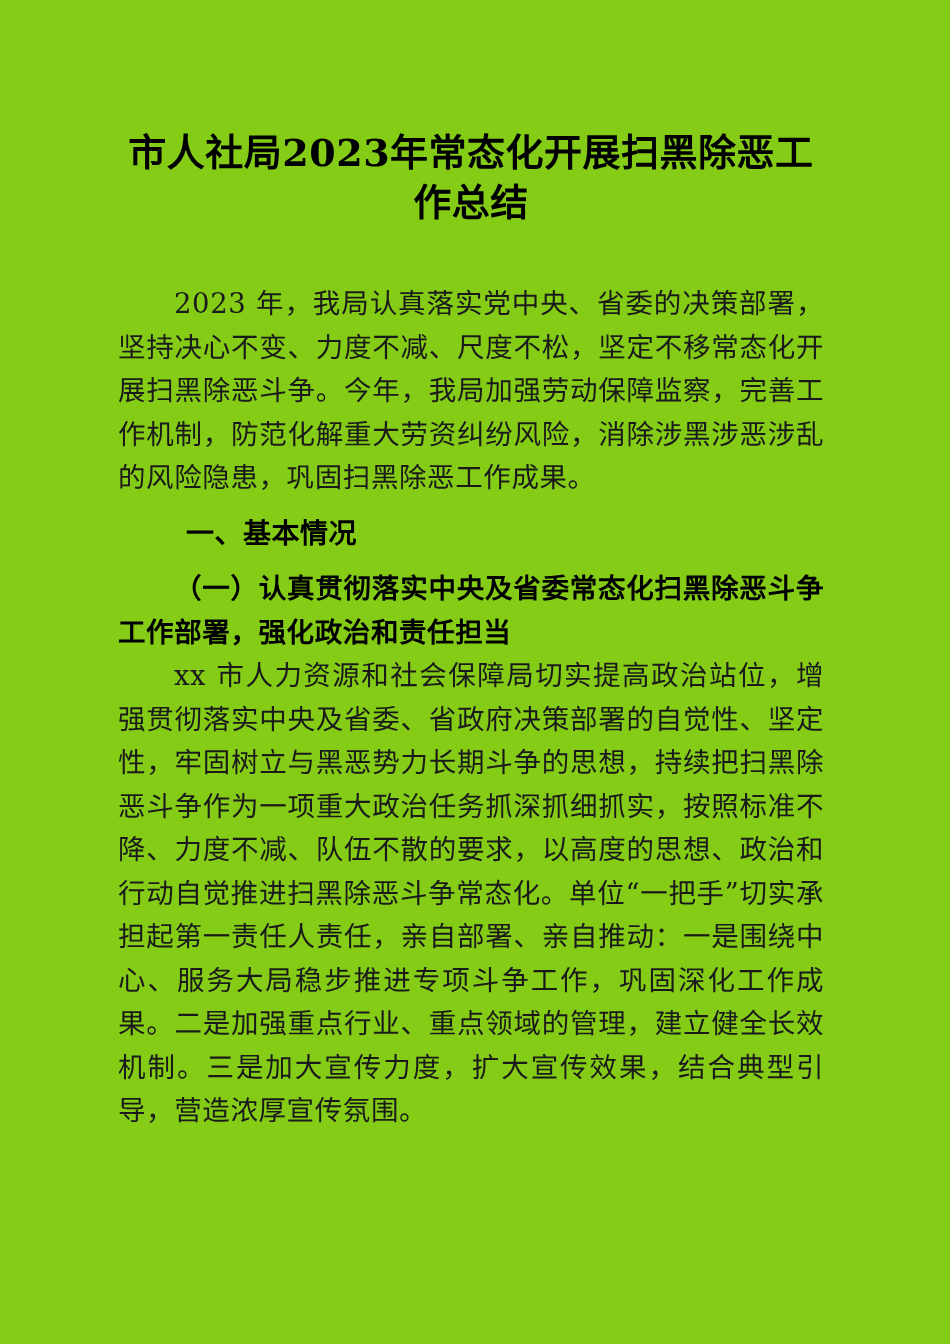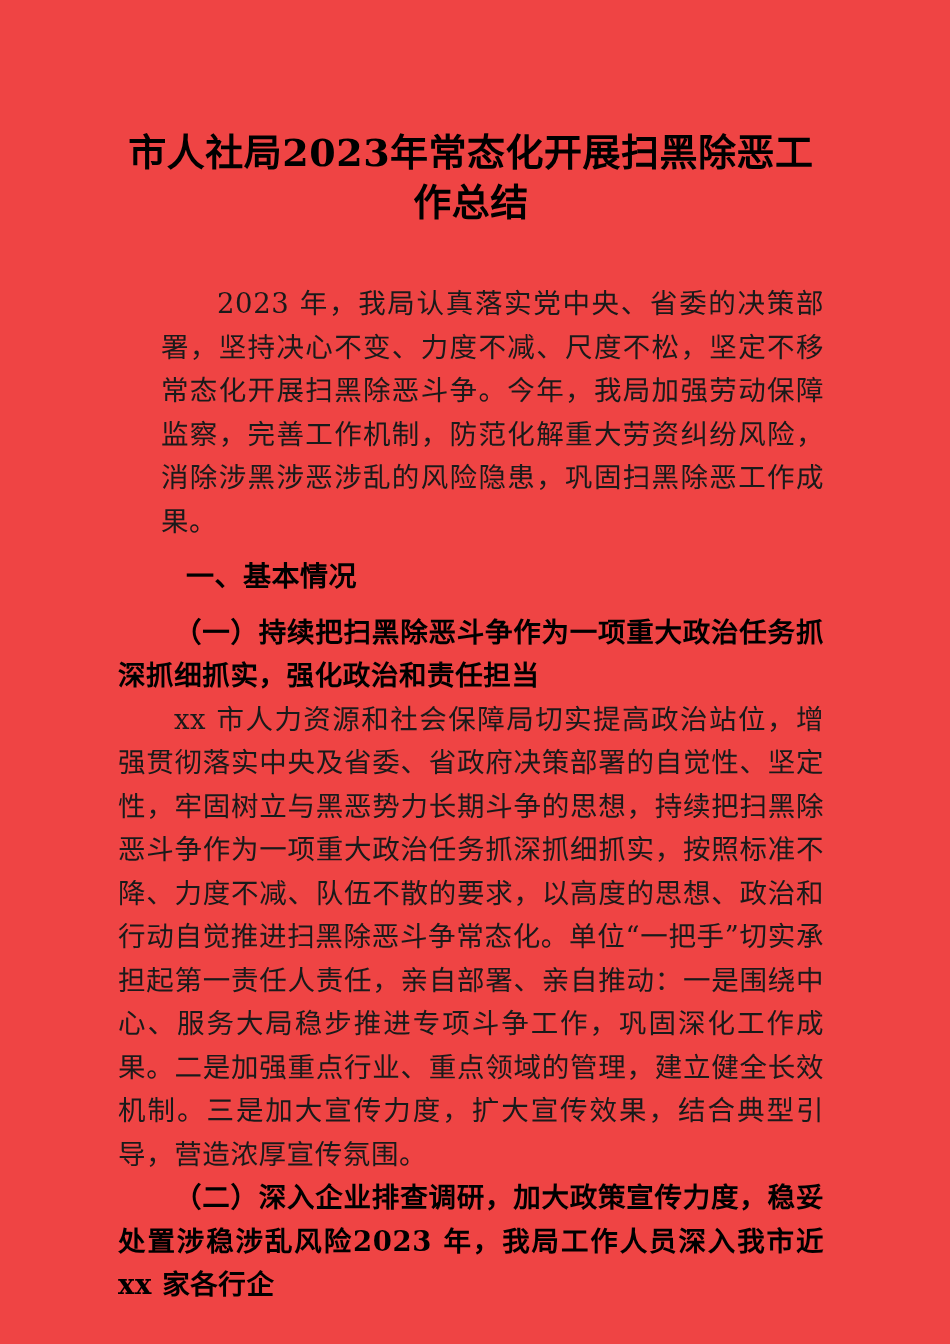--- a/index.html
+++ b/index.html
@@ -12,21 +12,21 @@
     height: 1344px;
     overflow: hidden;
     font-family: "DejaVu Serif", "Liberation Serif", serif;
     color: #000000;
   }
 
   .page {
     position: relative;
     width: 950px;
     height: 1344px;
-    background: #ef4444;
+    background: #84cc16;
     box-sizing: border-box;
   }
 
   .content {
     position: absolute;
     left: 118px;
     top: 0;
     width: 706px;
   }
 
@@ -58,21 +58,20 @@
     word-break: break-all;
     word-wrap: break-word;
   }
 
   .para.indent {
     text-indent: 56px;
   }
 
   .para.first-body {
     margin-top: 54px;
-    margin-left: 43px;
   }
 
   
   .section-heading {
     margin: 12px;
     font-family: "DejaVu Sans", "Liberation Sans", sans-serif;
     font-weight: bold;
     font-size: 28px;
     line-height: 43.5px;
     text-indent: 56px;
@@ -100,20 +99,19 @@
 
 <div class="page">
   <div class="content">
 
     <h1 class="doc-title">市人社局2023年常态化开展扫黑除恶工作总结</h1>
 
     <p class="para indent first-body">2023 年，我局认真落实党中央、省委的决策部署，坚持决心不变、力度不减、尺度不松，坚定不移常态化开展扫黑除恶斗争。今年，我局加强劳动保障监察，完善工作机制，防范化解重大劳资纠纷风险，消除涉黑涉恶涉乱的风险隐患，巩固扫黑除恶工作成果。</p>
 
     <h2 class="section-heading">一、基本情况</h2>
 
-    <h3 class="sub-heading">（一）持续把扫黑除恶斗争作为一项重大政治任务抓深抓细抓实，强化政治和责任担当</h3>
+    <h3 class="sub-heading">（一）认真贯彻落实中央及省委常态化扫黑除恶斗争工作部署，强化政治和责任担当</h3>
 
     <p class="para indent">xx 市人力资源和社会保障局切实提高政治站位，增强贯彻落实中央及省委、省政府决策部署的自觉性、坚定性，牢固树立与黑恶势力长期斗争的思想，持续把扫黑除恶斗争作为一项重大政治任务抓深抓细抓实，按照标准不降、力度不减、队伍不散的要求，以高度的思想、政治和行动自觉推进扫黑除恶斗争常态化。单位“一把手”切实承担起第一责任人责任，亲自部署、亲自推动：一是围绕中心、服务大局稳步推进专项斗争工作，巩固深化工作成果。二是加强重点行业、重点领域的管理，建立健全长效机制。三是加大宣传力度，扩大宣传效果，结合典型引导，营造浓厚宣传氛围。</p>
 
-    <h3 class="sub-heading">（二）深入企业排查调研，加大政策宣传力度，稳妥处置涉稳涉乱风险2023 年，我局工作人员深入我市近 xx 家各行企</h3>
 
   </div>
 </div>
 
 </body></html>

